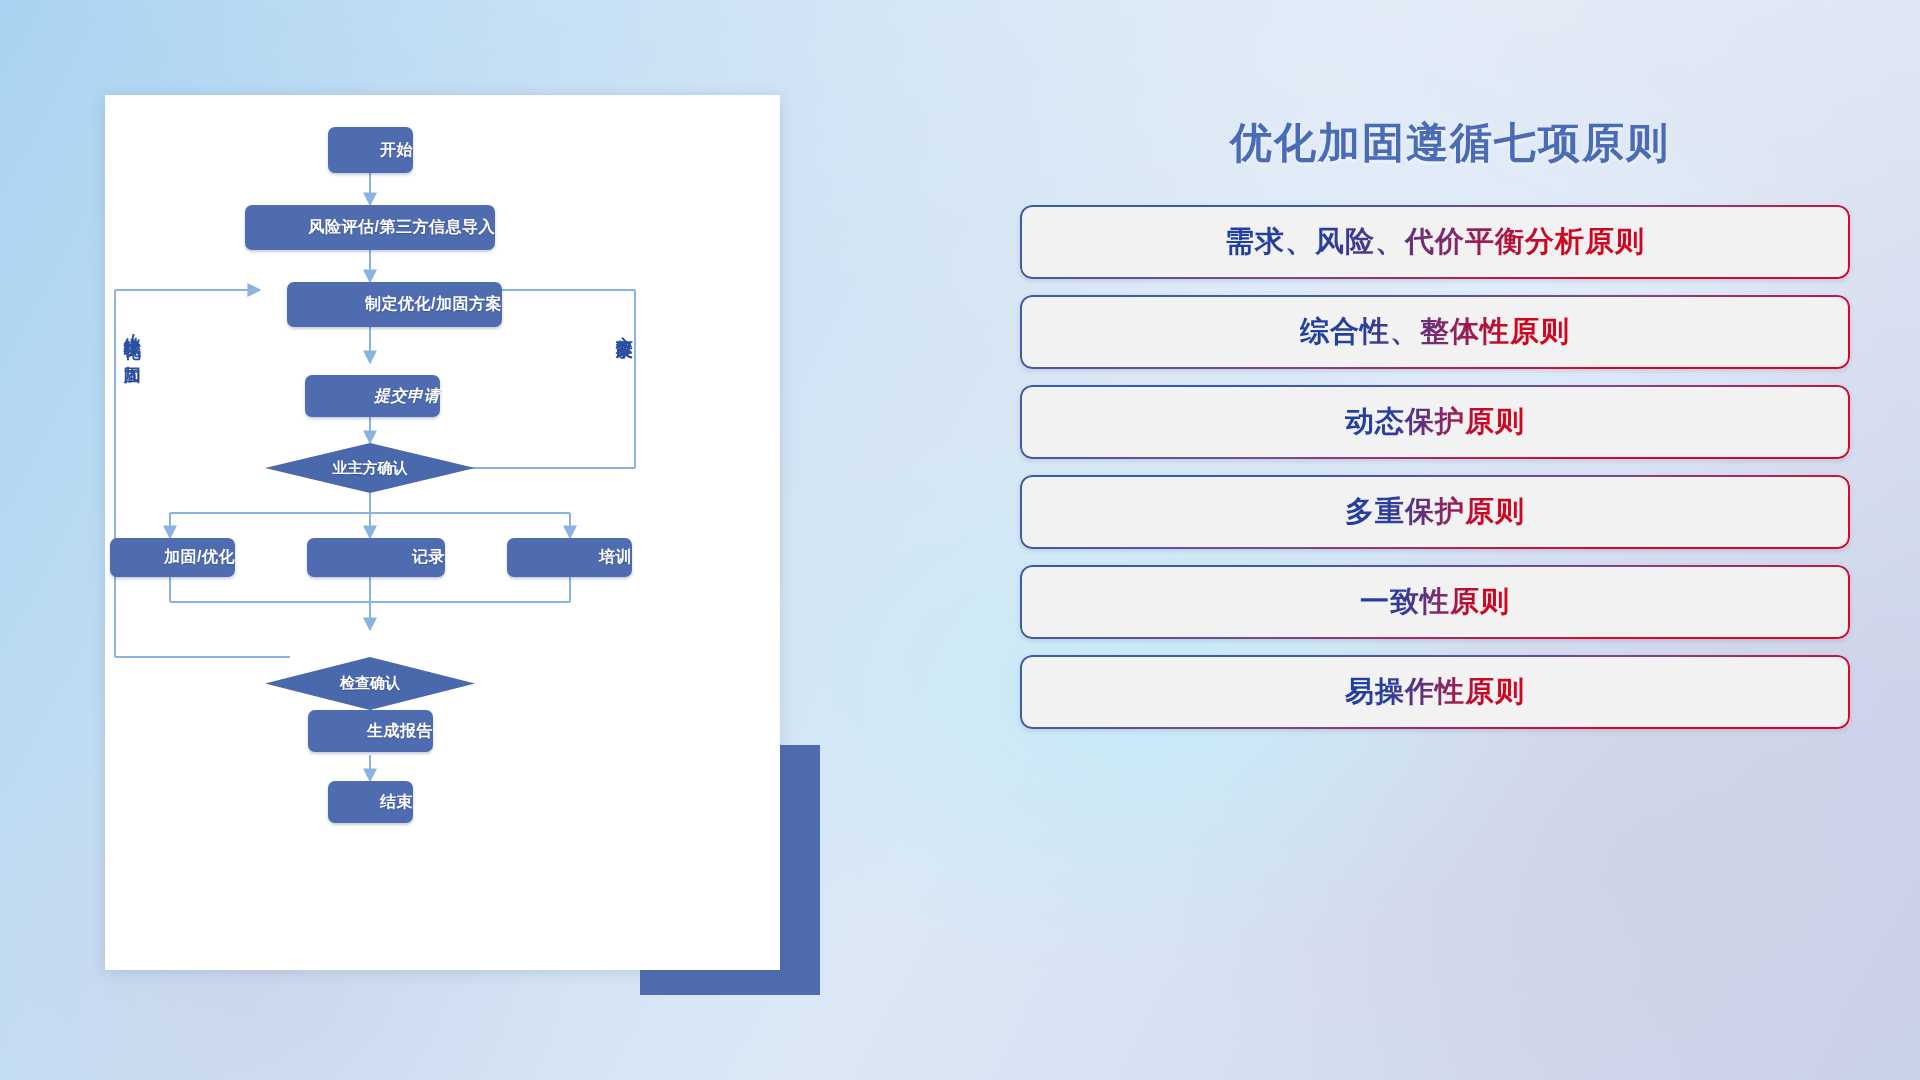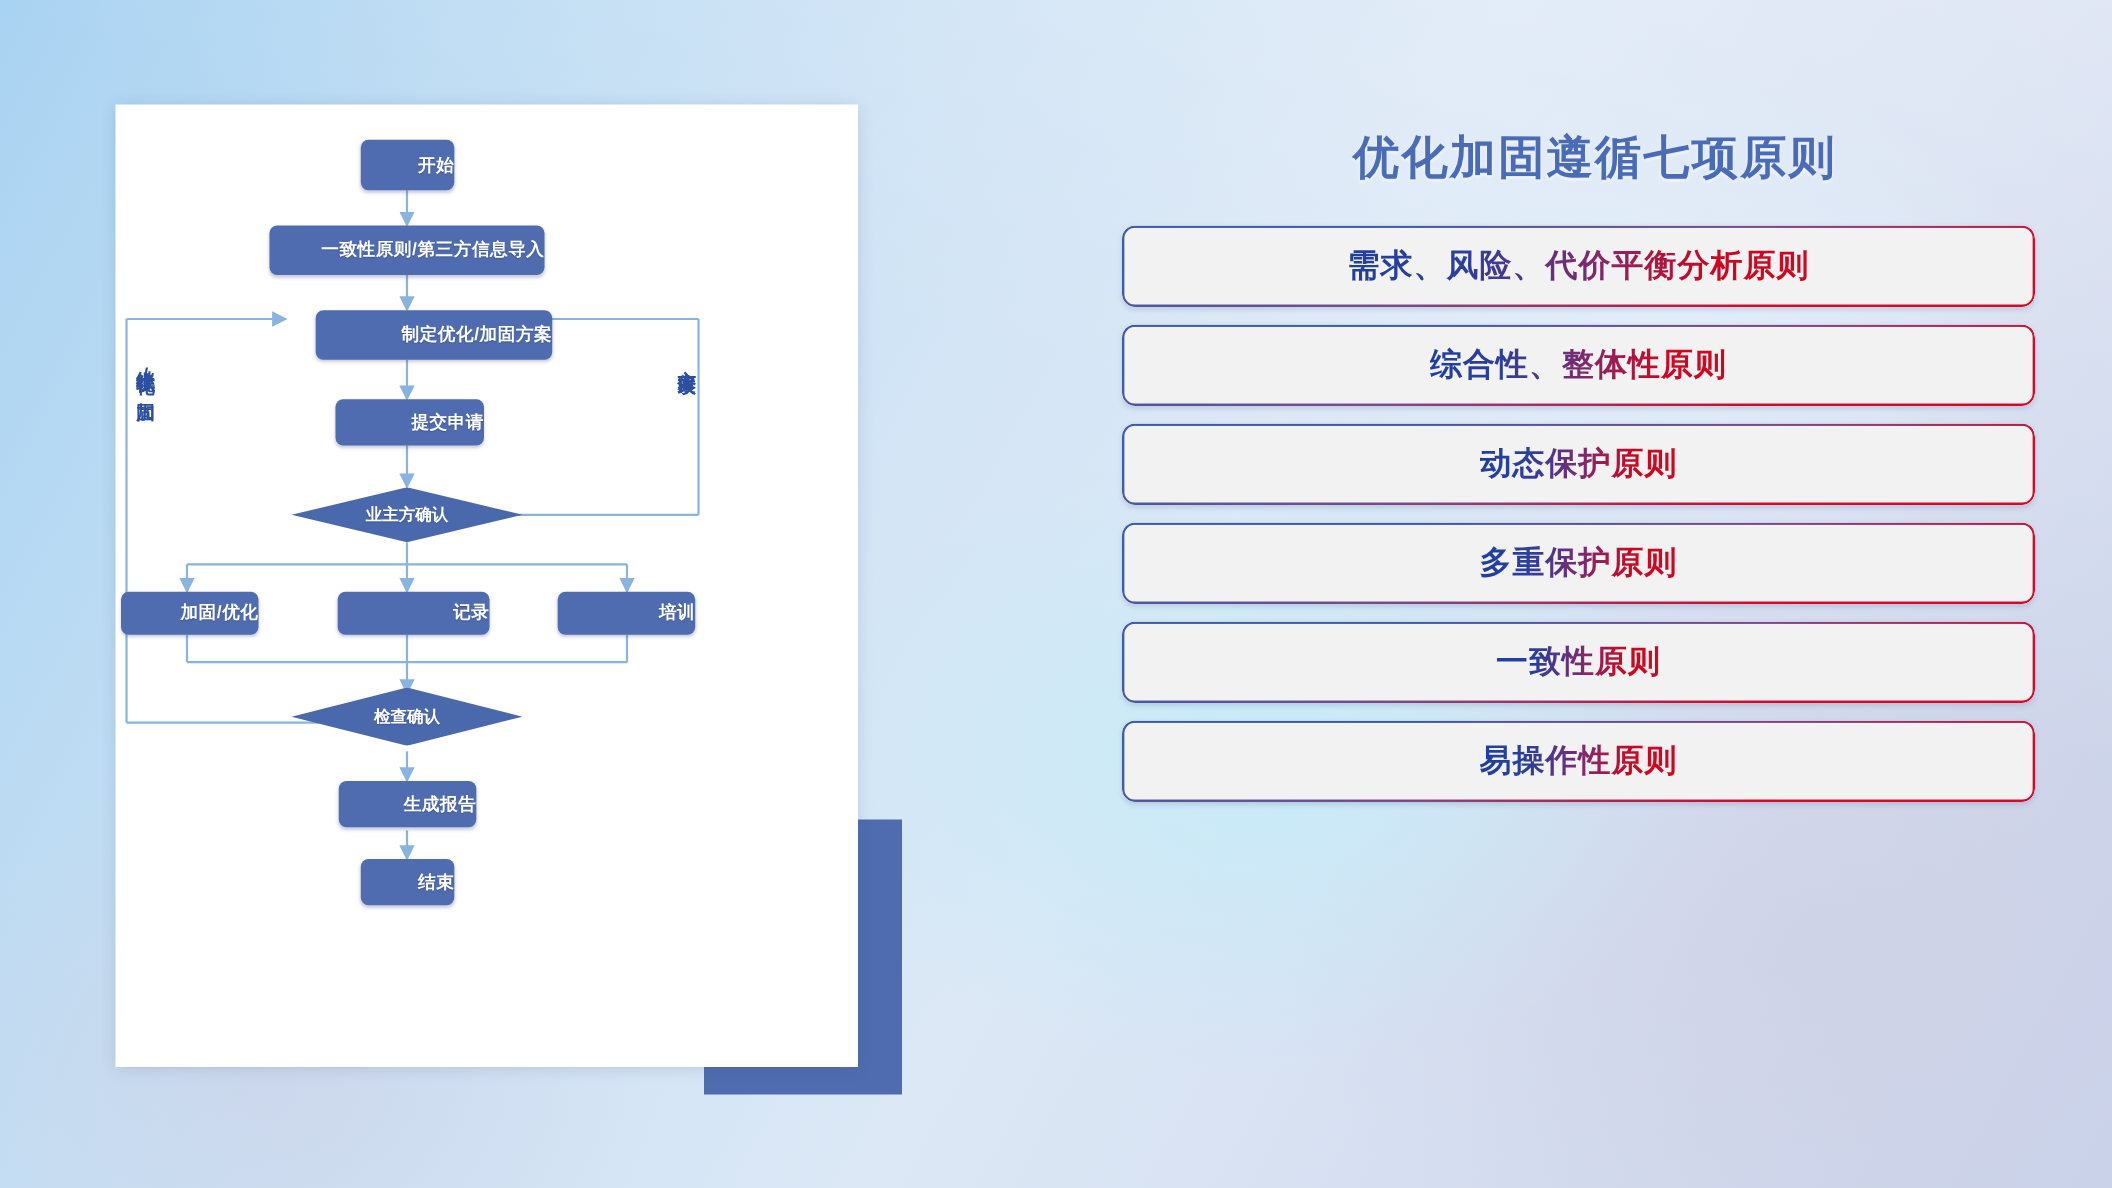--- a/index.html
+++ b/index.html
@@ -142,48 +142,48 @@
       <line x1="530" y1="373" x2="530" y2="195"></line>
       <line x1="530" y1="195" x2="380" y2="195" marker-end="url(#ar)"></line>
     </g>
   </svg>
 
   <div class="node" style="left:223px;top:32px;width:85px;height:46px;font-size:16px;">
     <span>开始</span>
   </div>
 
   <div class="node" style="left:140px;top:110px;width:250px;height:45px;font-size:16px;">
-    <span>一致性原则/第三方信息导入</span>
+    <span>风险评估/第三方信息导入</span>
   </div>
 
   <div class="node" style="left:160px;top:187px;width:215px;height:45px;font-size:16px;margin-left:22px;">
     <span>制定优化/加固方案</span>
   </div>
 
-  <div class="node" style="left:200px;top:268px;width:135px;height:42px;font-size:16px;">
+  <div class="node" style="left:200px;top:280px;width:135px;height:42px;font-size:16px;font-style:italic;">
     <span>提交申请</span>
   </div>
 
   <div class="diamond" style="left:160px;top:348px;width:210px;height:50px;">
     <span>业主方确认</span>
   </div>
 
   <div class="node" style="left:5px;top:443px;width:125px;height:39px;font-size:16px;">
     <span>加固/优化</span>
   </div>
 
   <div class="node" style="left:202px;top:443px;width:138px;height:39px;font-size:16px;">
     <span>记录</span>
   </div>
 
   <div class="node" style="left:402px;top:443px;width:125px;height:39px;font-size:16px;">
     <span>培训</span>
   </div>
 
-  <div class="diamond" style="left:160px;top:530px;width:210px;height:53px;">
+  <div class="diamond" style="left:160px;top:562px;width:210px;height:53px;">
     <span>检查确认</span>
   </div>
 
   <div class="node" style="left:203px;top:615px;width:125px;height:42px;font-size:16px;">
     <span>生成报告</span>
   </div>
 
   <div class="node" style="left:223px;top:686px;width:85px;height:42px;font-size:16px;">
     <span>结束</span>
   </div>

